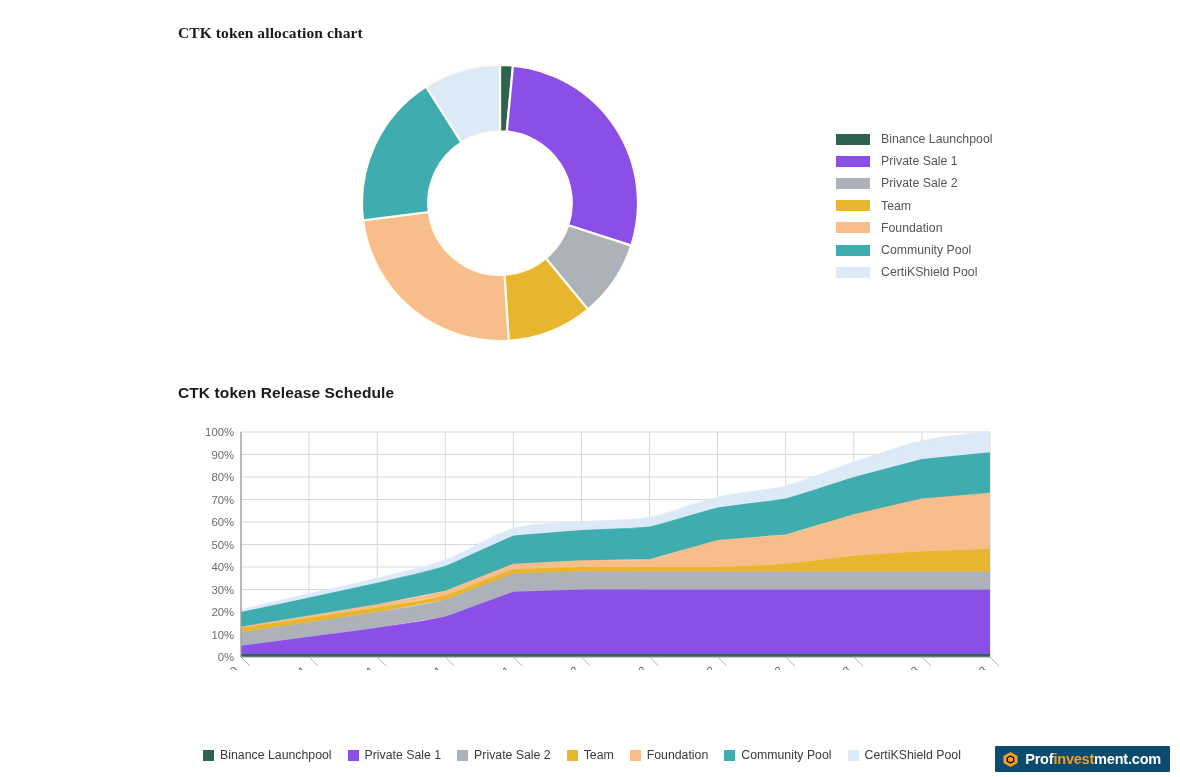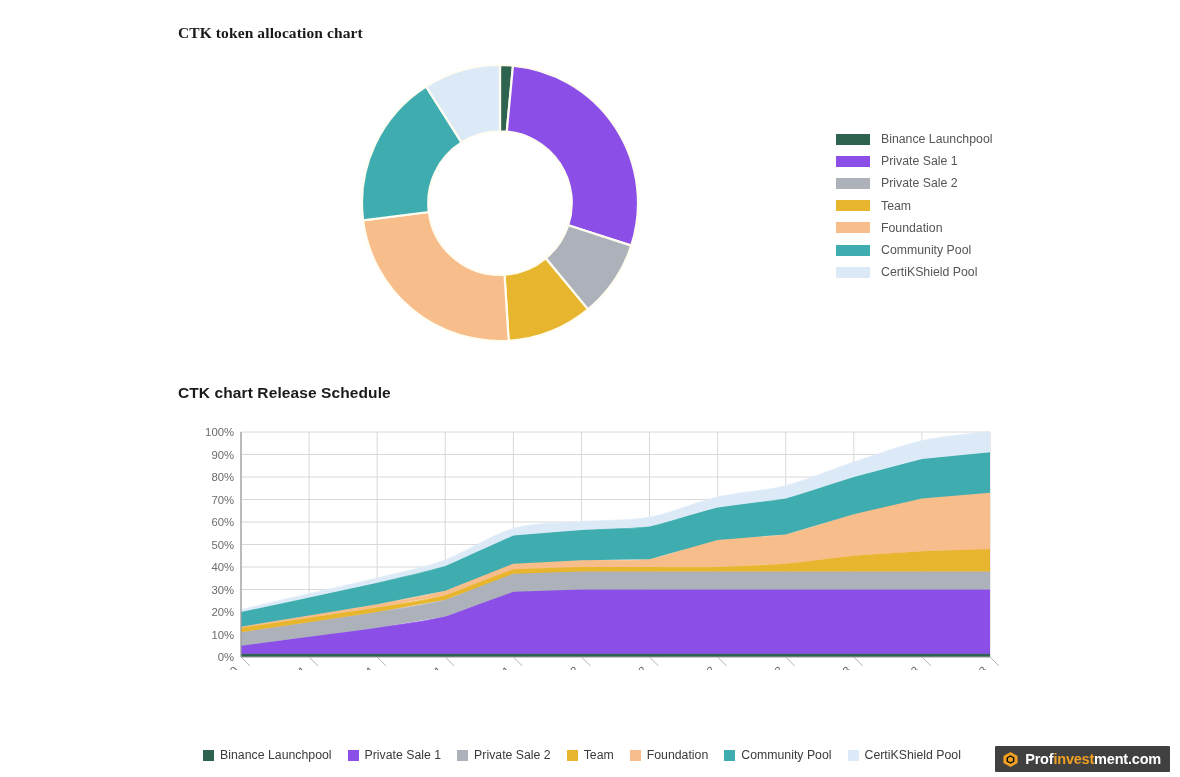--- a/index.html
+++ b/index.html
@@ -54,21 +54,21 @@
     position:absolute; left:0; top:748px; width:1180px;
     display:flex; justify-content:center; align-items:center; gap:0px;
   }
   #bottom-legend .legend-row { display:flex; align-items:center; margin-right:16px; }
   #bottom-legend .swatch { width:11px; height:11px; margin-right:6px; flex:0 0 auto; }
   #bottom-legend .legend-label { font-size:12.3px; color:#3b3b3b; white-space:nowrap; }
 
   
   #watermark {
     position:absolute; right:10px; top:746px;
-    height:26px; background:#404040;
+    height:26px; background:#0c4a6e;
     display:flex; align-items:center; padding:0 9px 0 7px;
     border-radius:1px;
   }
   #watermark .wm-logo { width:17px; height:17px; margin-right:6px; flex:0 0 auto; }
   #watermark .wm-text {
     font-size:14.5px; font-weight:bold; color:#ffffff;
     font-family:"Liberation Sans", sans-serif; letter-spacing:-0.2px;
   }
   #watermark .wm-accent { color:#f0a022; }
 </style>
@@ -113,21 +113,21 @@
     <div class="legend-row">
       <span class="swatch" style="background: rgb(63, 173, 175);"></span>
       <span class="legend-label">Community Pool</span>
     </div>
     <div class="legend-row">
       <span class="swatch" style="background: rgb(220, 234, 247);"></span>
       <span class="legend-label">CertiKShield Pool</span>
     </div>
   </div>
 
-<h1 class="chart-title" id="title-release">CTK chart Release Schedule</h1>
+<h1 class="chart-title" id="title-release">CTK token Release Schedule</h1>
 
 <div id="area-wrap">
   <svg id="area-svg" width="830" height="250">
       <text x="56" y="241" class="ytick">0%</text>
       <line x1="63" y1="214.5" x2="812" y2="214.5" class="gridline"></line>
       <text x="56" y="218.5" class="ytick">10%</text>
       <line x1="63" y1="192" x2="812" y2="192" class="gridline"></line>
       <text x="56" y="196" class="ytick">20%</text>
       <line x1="63" y1="169.5" x2="812" y2="169.5" class="gridline"></line>
       <text x="56" y="173.5" class="ytick">30%</text>

